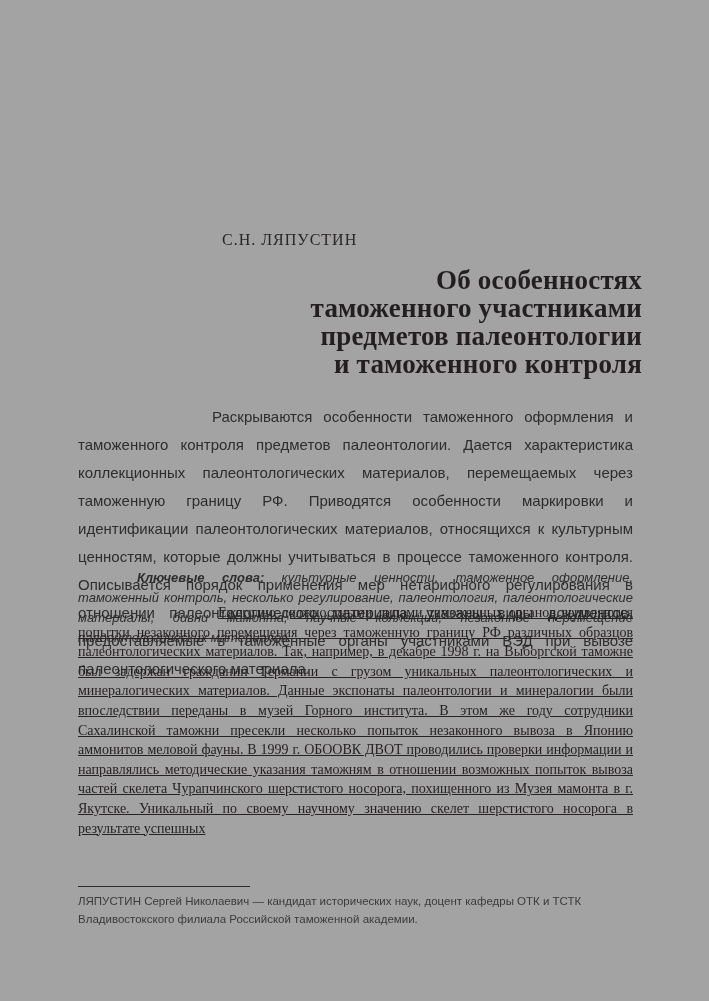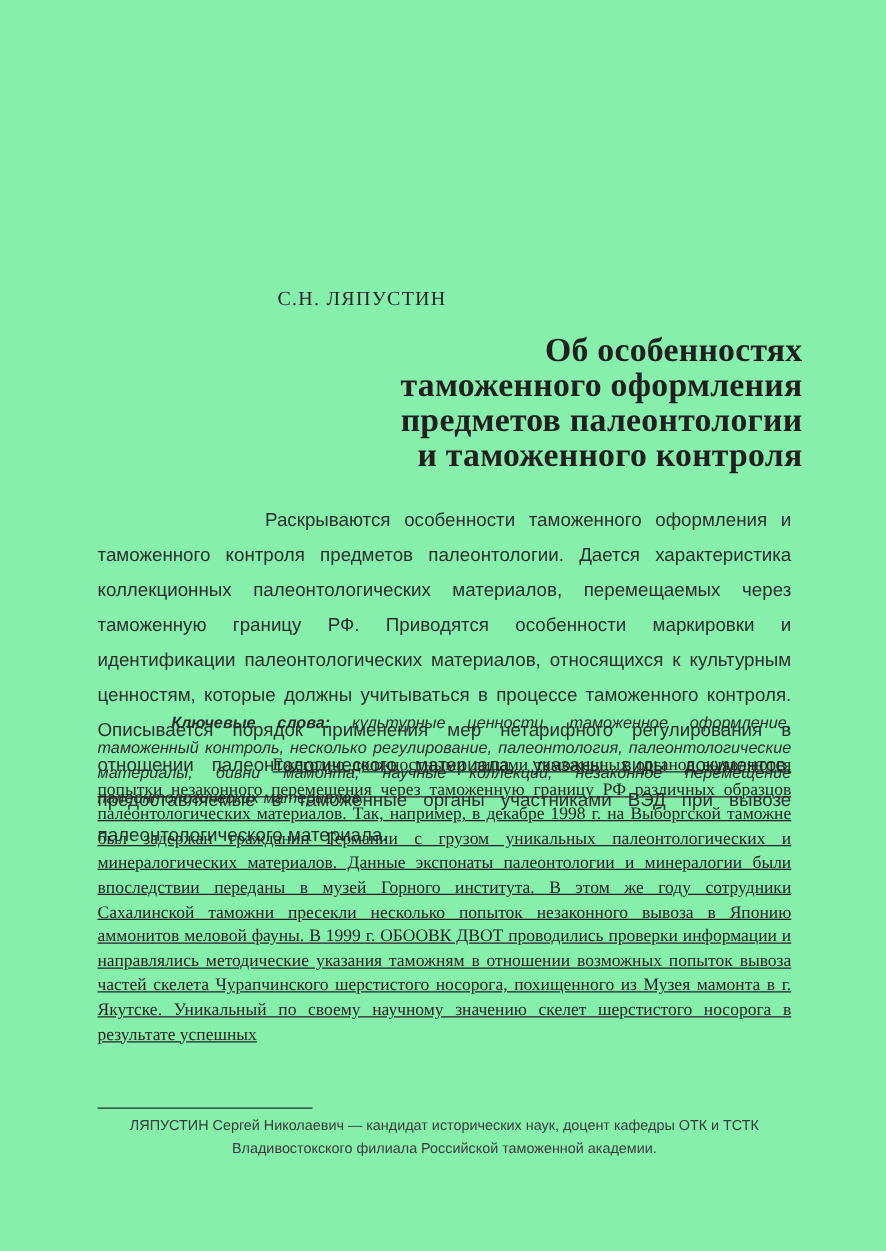--- a/index.html
+++ b/index.html
@@ -1,20 +1,20 @@
 <!DOCTYPE html>
 <html lang="ru"><head>
 <meta charset="utf-8">
 <style>
   html,body { margin:0; padding:0; background:#e8e8e8; }
   .page {
     position:relative;
     width:709px; height:1001px;
     margin:0 auto;
-    background:#86efac;
+    background:#a3a3a3;
     overflow:hidden;
     font-family:"Liberation Serif", serif;
   }
   .author {
     position:absolute; left:222px; top:231px;
     font-family:"Liberation Serif", serif;
     font-size:16px; line-height:18px;
     letter-spacing:1px;
     color:#2a2627;
   }
@@ -58,33 +58,33 @@
   .footnote-rule {
     position:absolute; left:78px; top:886px;
     width:172px; height:0;
     border-top:1.5px solid #2a2a2a;
   }
   .footnote {
     position:absolute; left:78px; top:893px; width:555px;
     font-family:"Liberation Sans", sans-serif;
     font-size:11.5px; line-height:17.5px;
     color:#3b3b3b;
-    text-align:center;
+    text-align:left;
   }
 </style>
 </head>
 <body>
 
 <div class="page">
 
   <div class="author">С.Н. ЛЯПУСТИН</div>
 
   <h1 class="title" style="margin:0;">
     <span class="t-line">Об особенностях</span>
-    <span class="t-line">таможенного оформления</span>
+    <span class="t-line">таможенного участниками</span>
     <span class="t-line">предметов палеонтологии</span>
     <span class="t-line">и таможенного контроля</span>
   </h1>
 
   <p class="abstract" style="margin:0;">Раскрываются особенности таможенного оформления и таможенного контроля предметов палеонтологии. Дается характеристика коллекционных палеонтологических материалов, перемещаемых через таможенную границу РФ. Приводятся особенности маркировки и идентификации палеонтологических материалов, относящихся к культурным ценностям, которые должны учитываться в процессе таможенного контроля. Описывается порядок применения мер нетарифного регулирования в отношении палеонтологического материала, указаны виды документов, предоставляемые в таможенные органы участниками ВЭД при вывозе палеонтологического материала.</p>
 
   <p class="keywords" style="margin:0;">
     <span class="kw-label">Ключевые слова:</span><span> культурные ценности, таможенное оформление, таможенный контроль, несколько регулирование, палеонтология, палеонтологические материалы, бивни мамонта, научные коллекции, незаконное перемещение палеонтологических материалов.</span>
   </p>
 

